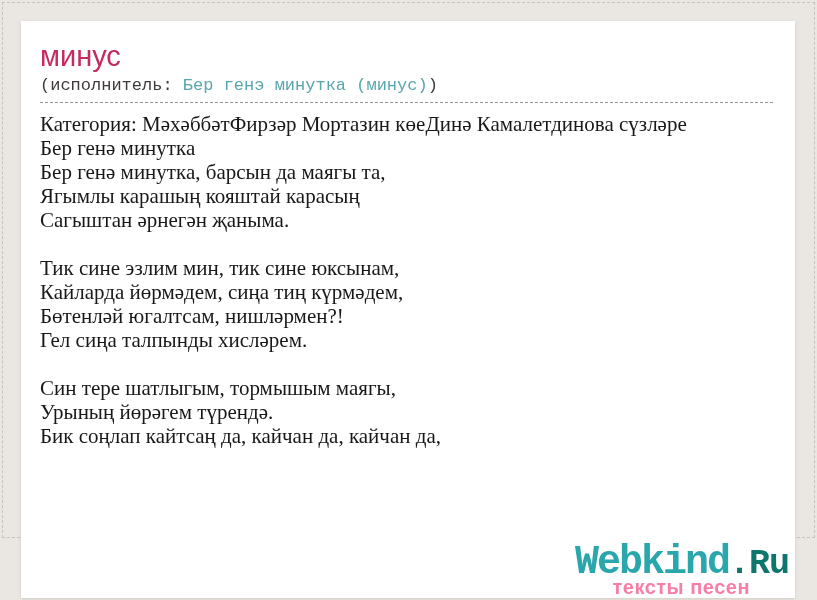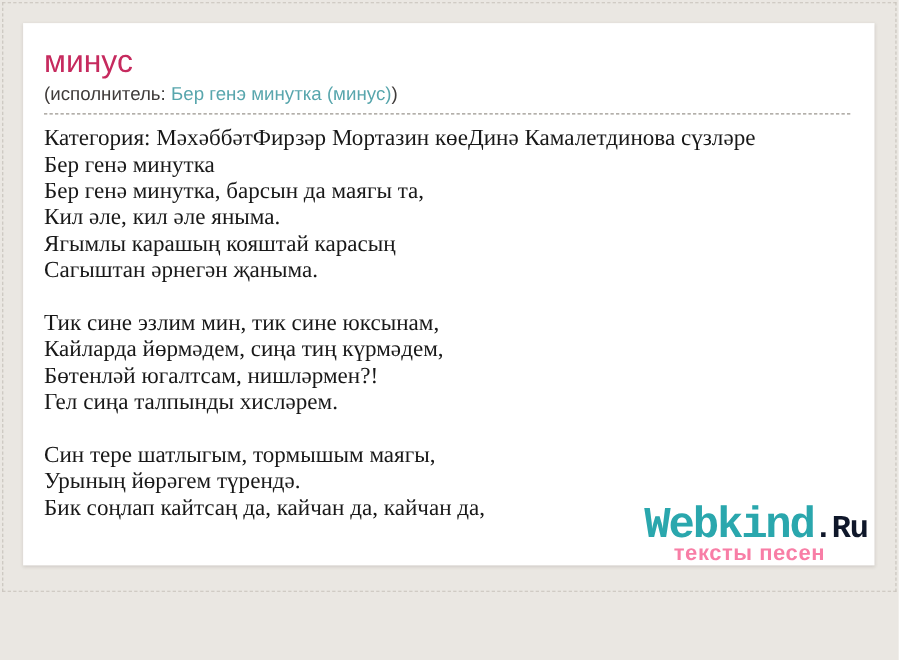--- a/index.html
+++ b/index.html
@@ -21,37 +21,38 @@
     right: 2px;
     bottom: 62px;
     border: 1px dashed #c7c2bb;
     pointer-events: none;
   }
   .card {
     position: absolute;
     left: 21px;
     top: 21px;
     width: 774px;
-    height: 493px;
+    height: 577px;
     background: #ffffff;
     box-sizing: border-box;
     padding: 12px 22px 0 19px;
     box-shadow: 0 1px 3px rgba(90, 80, 70, 0.18);
   }
   .card h1 {
     margin: 7px 0 3px 0;
     font-size: 29px;
     font-weight: 400;
     color: #C62A5E;
   }
   .artist {
     font-size: 17px;
     color: #3f3b3a;
     padding-bottom: 7px;
     border-bottom: 1px dashed #9a958e;
+    font-family: Liberation Mono, monospace;
   }
   .artist-link {
     color: #58A6AD;
     text-decoration: none;
     cursor: pointer;
   }
   .lyrics {
     margin-top: 9px;
     font-family: "Liberation Serif", "DejaVu Serif", serif;
     font-size: 21px;
@@ -78,23 +79,23 @@
     font-family: Liberation Mono, monospace;
   }
   .logo-word {
     font-size: 40px;
     font-weight: bold;
     color: #2AA7AD;
     letter-spacing: -2px;
     line-height: 1;
   }
   .logo-domain {
-    font-size: 29px;
+    font-size: 35px;
     font-weight: bold;
-    color: #0f172a;
+    color: #0f766e;
     letter-spacing: -1px;
     line-height: 1;
     text-align: center;
   }
   .logo-tagline {
     font-size: 20px;
     font-weight: bold;
     color: #F87EA6;
     text-align: right;
     margin-top: -6px;
@@ -110,21 +111,20 @@
 
 <div class="card">
   <h1>минус</h1>
 
   <div class="artist"><span>(исполнитель: </span><a class="artist-link" href="#">Бер генэ минутка (минус)</a><span>)</span></div>
 
   <div class="lyrics">
     <div class="line">Категория: МәхәббәтФирзәр Мортазин көеДинә Камалетдинова сүзләре</div>
     <div class="line">Бер генә минутка</div>
     <div class="line">Бер генә минутка, барсын да маягы та,</div>
-    <div class="line">Кил әле, кил әле яныма.</div>
     <div class="line">Ягымлы карашың кояштай карасың</div>
     <div class="line">Сагыштан әрнегән җаныма.</div>
     <div class="line"></div>
     <div class="line">Тик сине эзлим мин, тик сине юксынам,</div>
     <div class="line">Кайларда йөрмәдем, сиңа тиң күрмәдем,</div>
     <div class="line">Бөтенләй югалтсам, нишләрмен?!</div>
     <div class="line">Гел сиңа талпынды хисләрем.</div>
     <div class="line"></div>
     <div class="line">Син тере шатлыгым, тормышым маягы,</div>
     <div class="line">Урының йөрәгем түрендә.</div>

